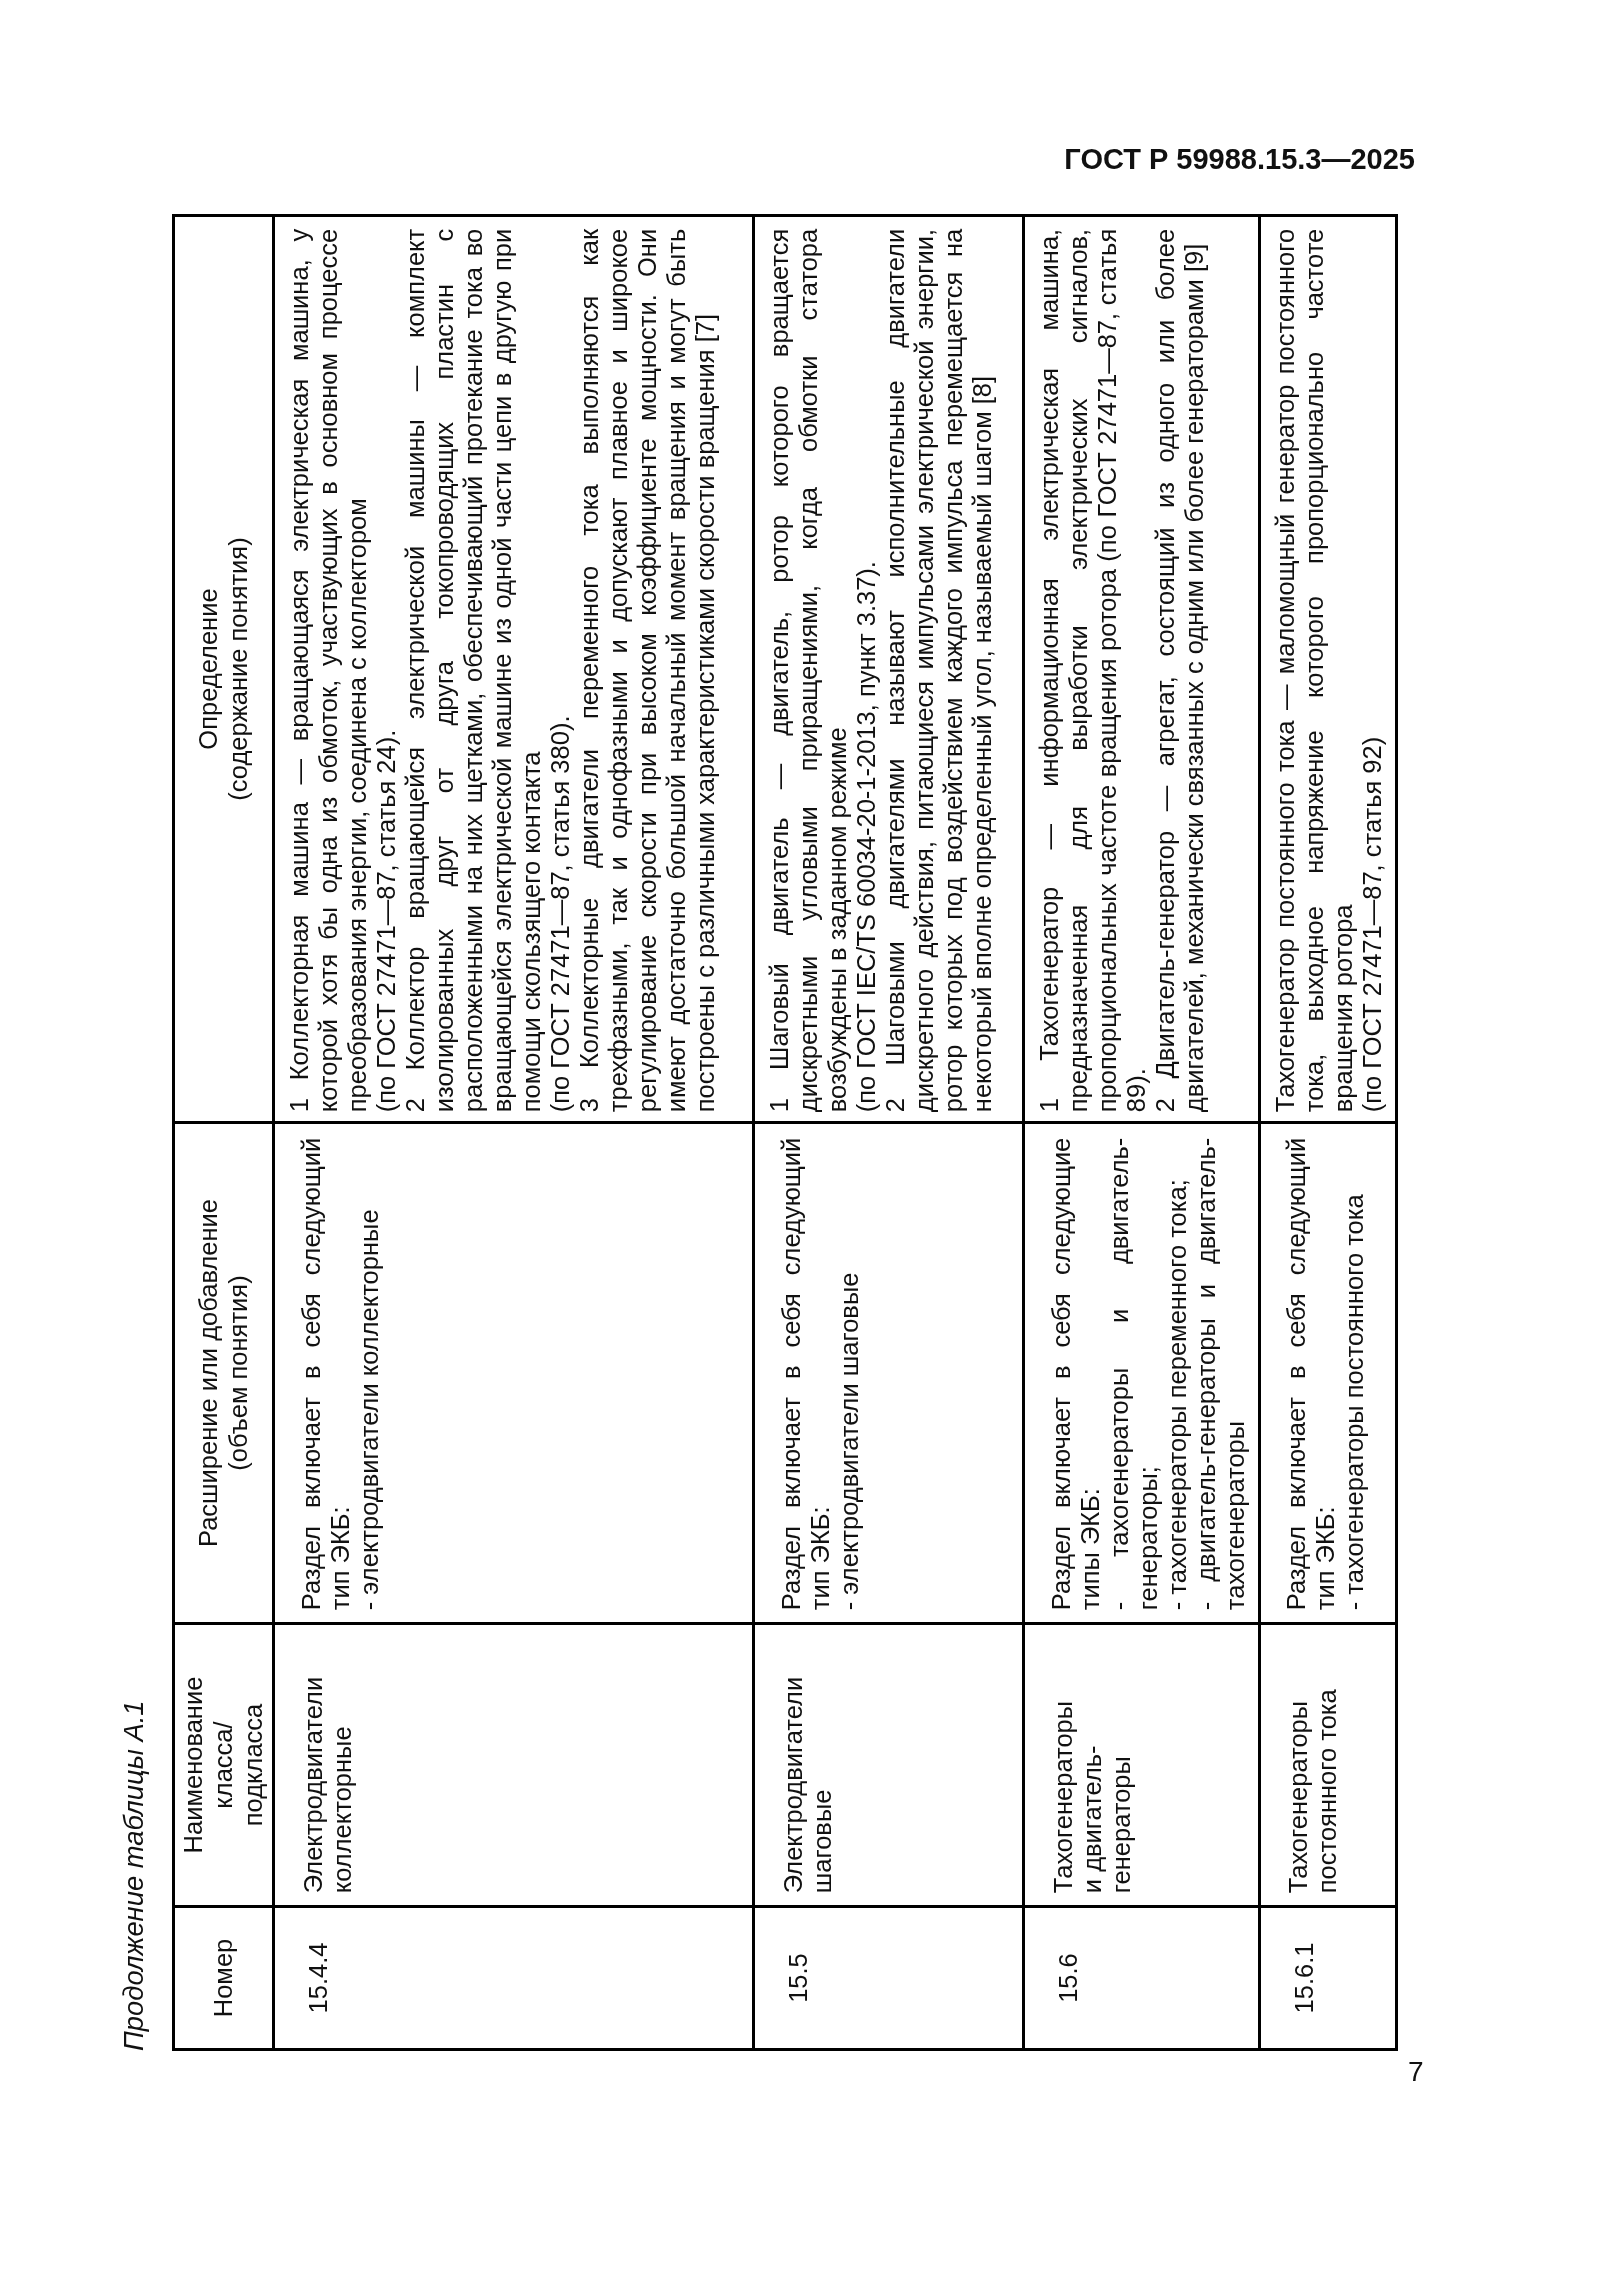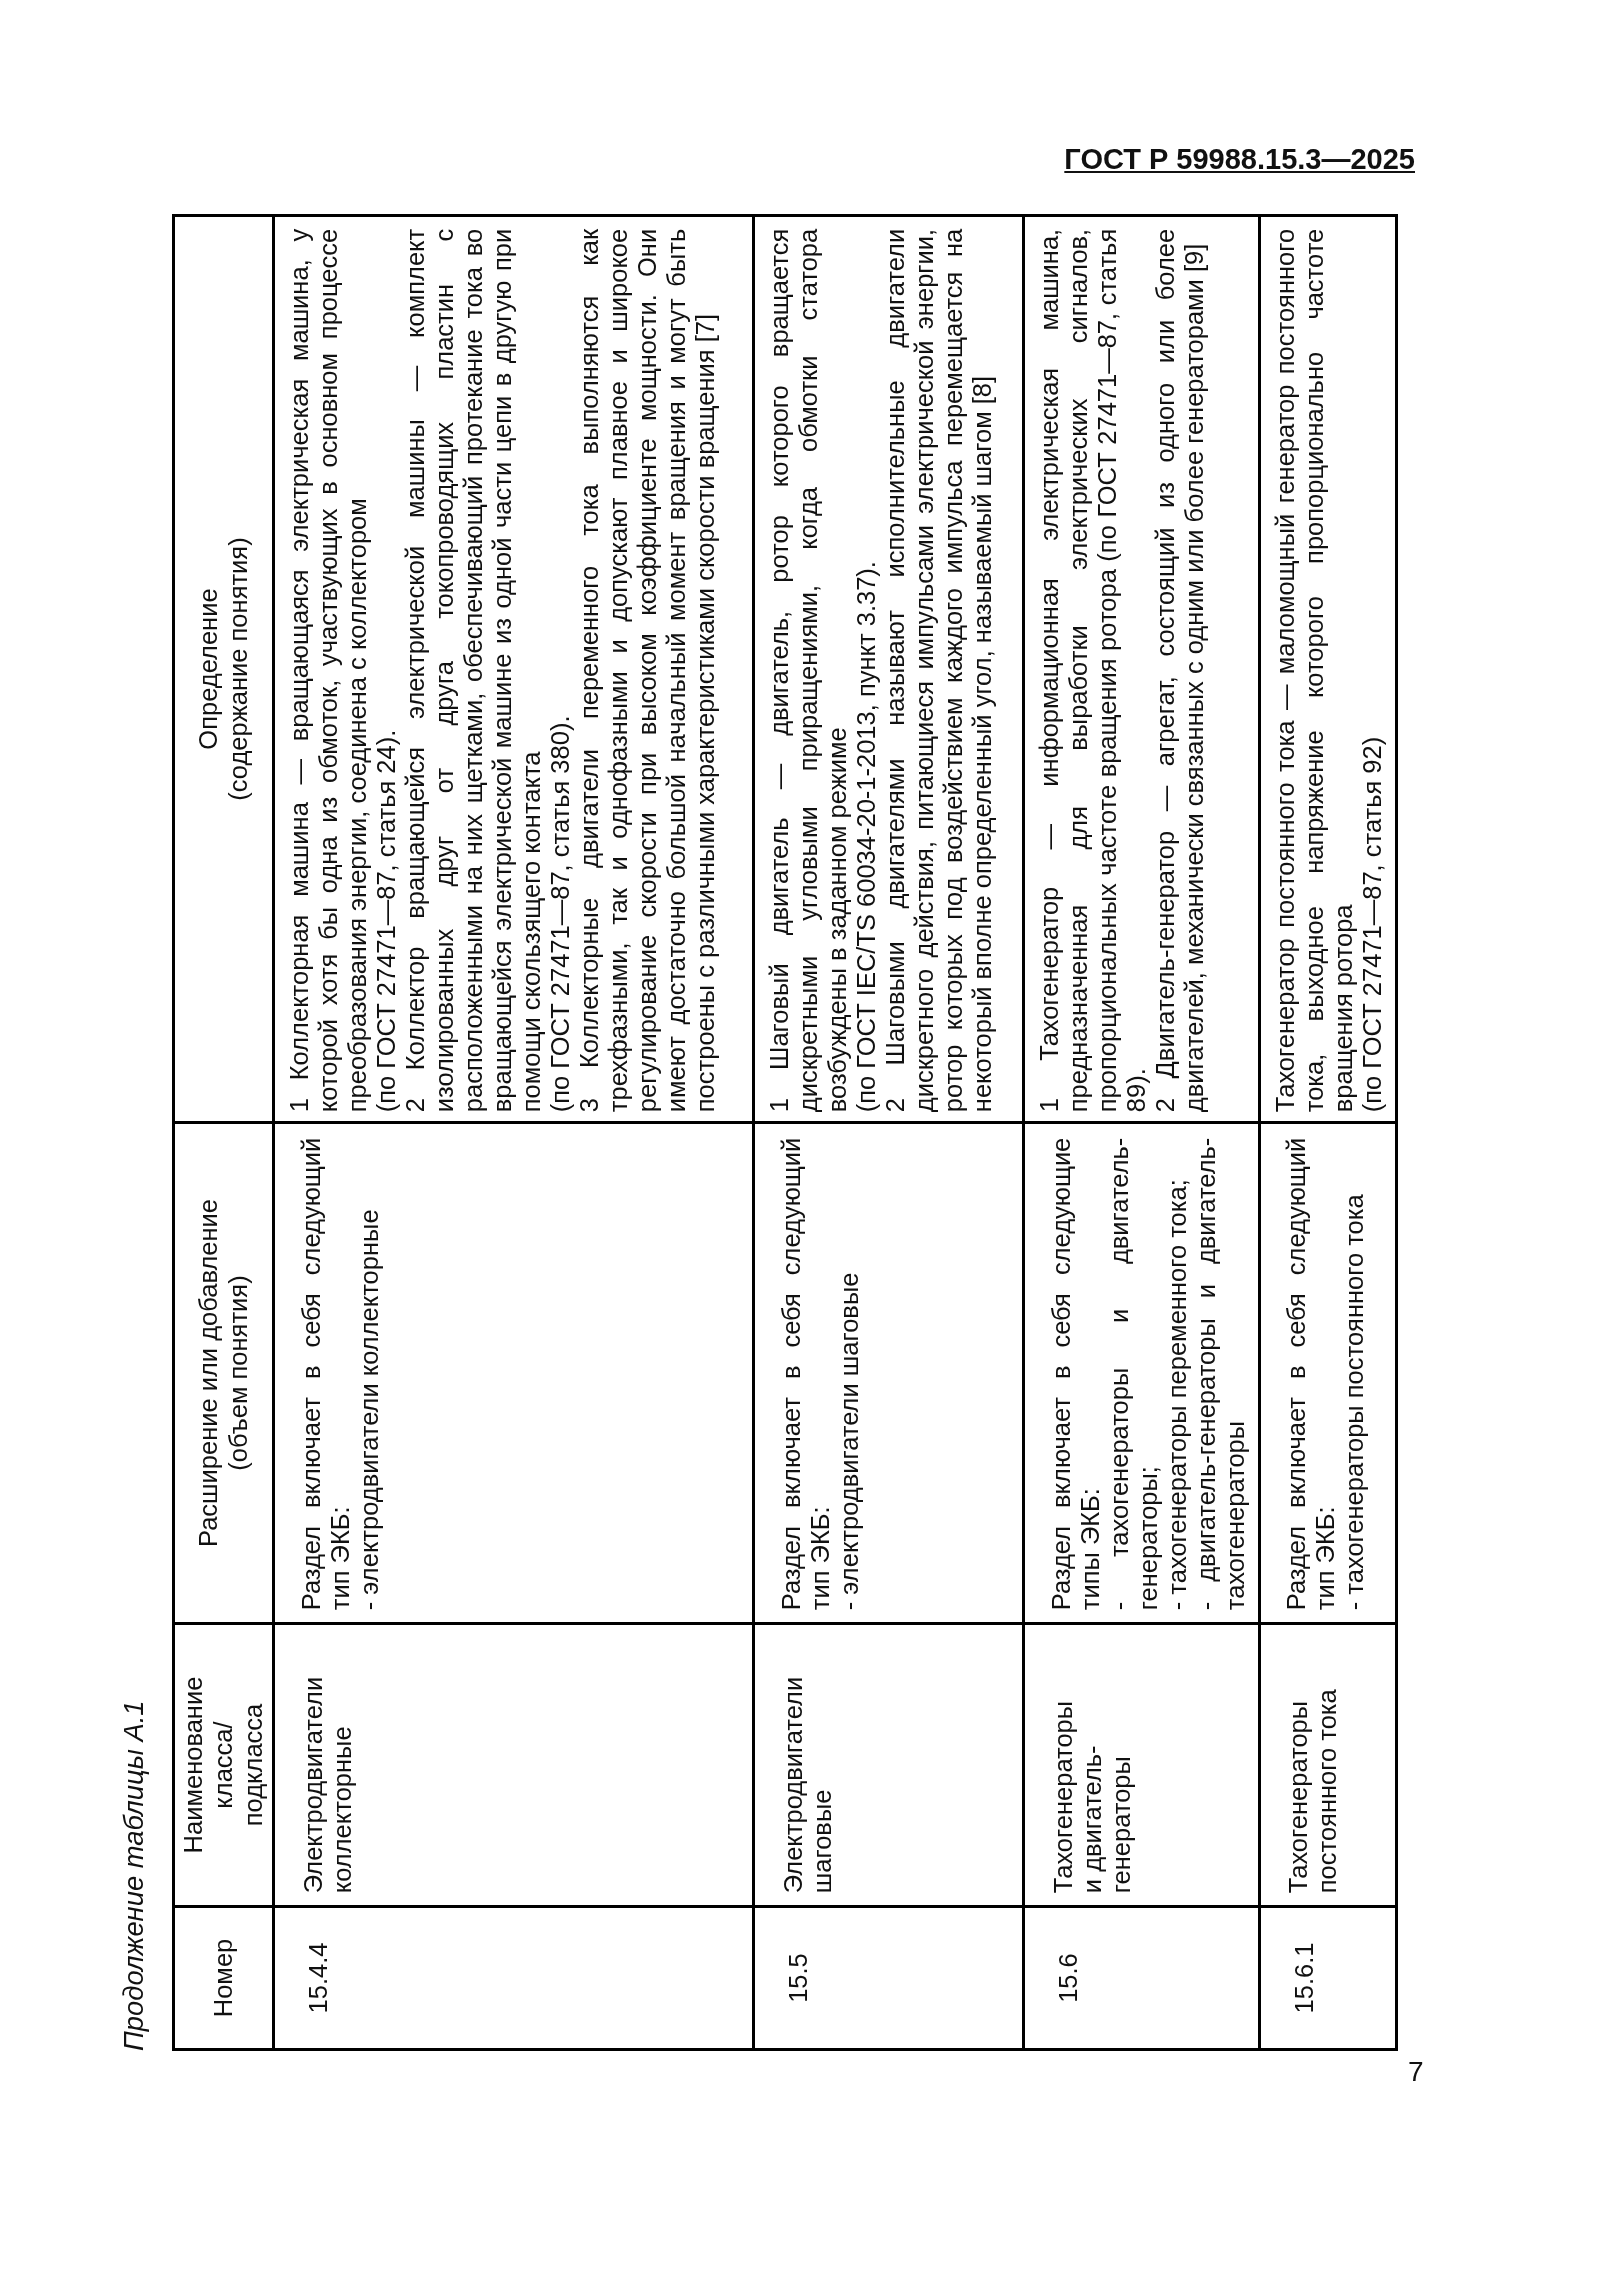--- a/index.html
+++ b/index.html
@@ -16,21 +16,20 @@
     color: #111111;
   }
 
   .page-header {
     position: absolute;
     top: 143px;
     right: 206px;
     font-size: 29px;
     font-weight: bold;
     white-space: nowrap;
-    text-decoration: underline;
   }
 
   .page-number {
     position: absolute;
     left: 1408px;
     top: 2056px;
     font-size: 28px;
   }
 
   

